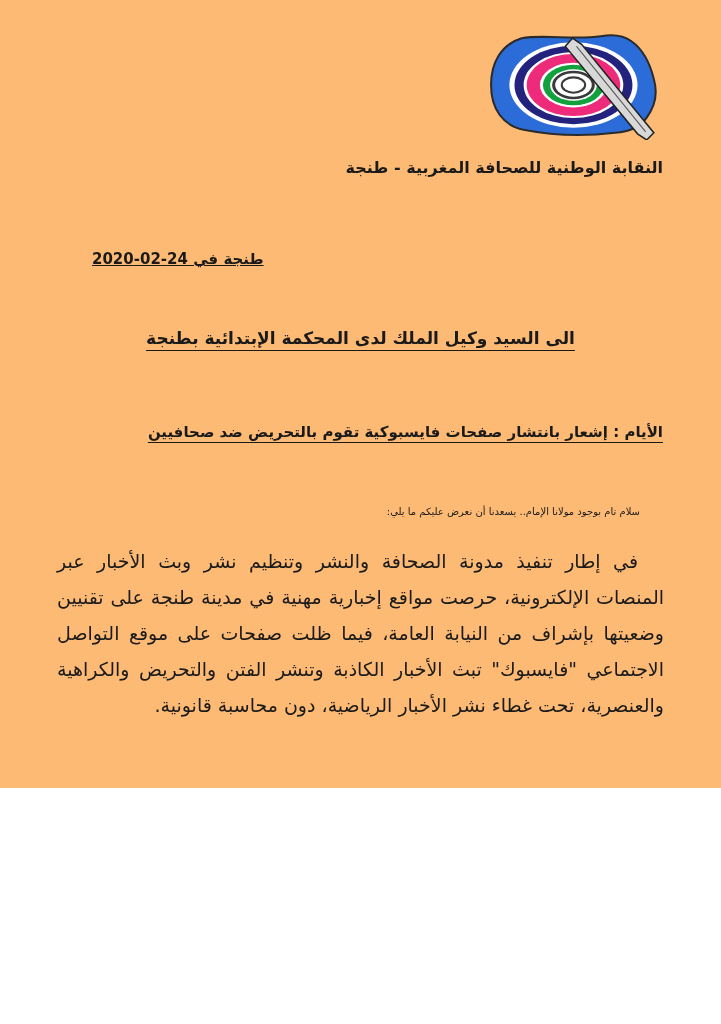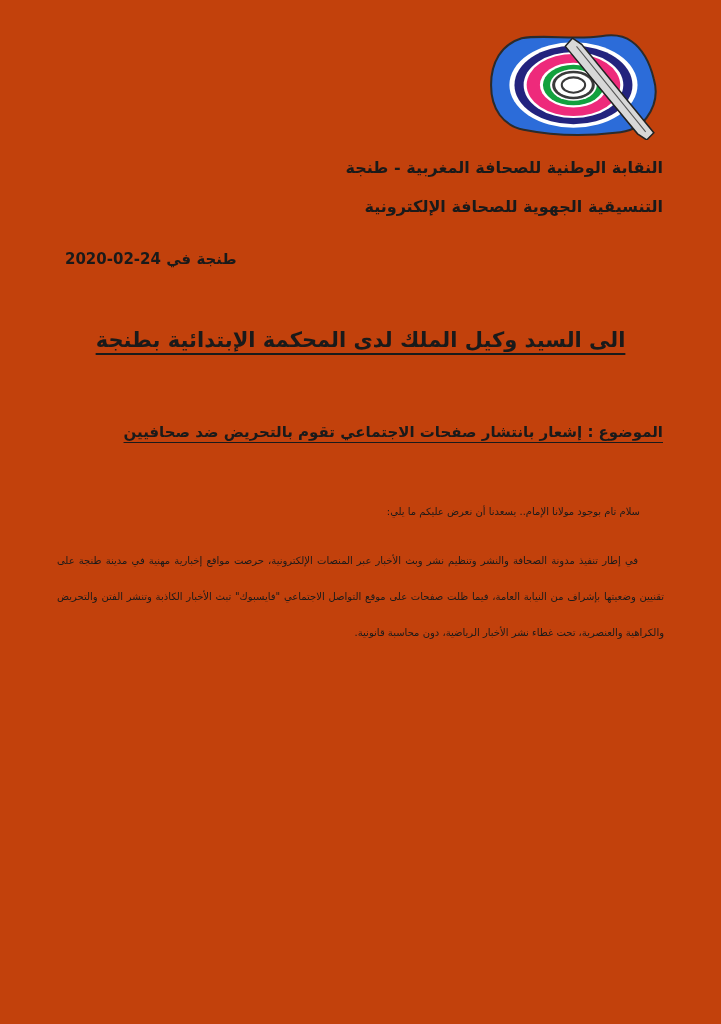--- a/index.html
+++ b/index.html
@@ -3,22 +3,22 @@
 <meta charset="utf-8">
 <style>
   html, body {
     margin: 0;
     padding: 0;
     background: #ffffff;
   }
   .page {
     position: relative;
     width: 721px;
-    height: 1024px;
-    background: #c2410c;
+    height: 788px;
+    background: #fdba74;
     overflow: hidden;
     direction: rtl;
     font-family: "DejaVu Sans", sans-serif;
     color: #1a1a1a;
   }
   .logo {
     position: absolute;
     top: 28px;
     right: 56px;
     width: 178px;
@@ -33,34 +33,35 @@
     font-weight: bold;
     font-size: 16px;
   }
   .org-header .org-line {
     line-height: 39px;
     white-space: nowrap;
   }
   .date-line {
     position: absolute;
     top: 250px;
-    left: 65px;
+    left: 92px;
     direction: rtl;
     font-weight: bold;
     font-size: 15px;
+    text-decoration: underline;
     white-space: nowrap;
   }
   .doc-title {
     position: absolute;
     top: 328px;
     right: 0;
     left: 0;
     text-align: center;
     font-weight: bold;
-    font-size: 21px;
+    font-size: 17px;
     text-decoration: underline;
     text-underline-offset: 6px;
   }
   .subject-line {
     position: absolute;
     top: 423px;
     right: 58px;
     left: 58px;
     text-align: right;
     font-weight: bold;
@@ -74,21 +75,21 @@
     right: 57px;
     left: 57px;
   }
   .greeting {
     font-size: 10px;
     line-height: 30px;
     text-indent: 24px;
     margin: 0 0 16px 0;
   }
   .body-par {
-    font-size: 10px;
+    font-size: 19px;
     line-height: 36px;
     text-align: justify;
     text-indent: 26px;
     margin: 0 0 21px 0;
   }
 </style>
 </head>
 <body>
 
 <div class="page">
@@ -108,27 +109,26 @@
       <ellipse cx="85" cy="56" rx="21" ry="14" fill="#3a3a3a"></ellipse>
       <ellipse cx="85" cy="56" rx="18" ry="11.5" fill="#ffffff"></ellipse>
       <ellipse cx="85" cy="56" rx="11.5" ry="7.5" fill="#ffffff" stroke="#3a3a3a" stroke-width="2"></ellipse>
       <polygon points="84,10 93,16 164,103 157,110 148,104 77,18" fill="#d8d8d8" stroke="#222222" stroke-width="1.5"></polygon>
       <line x1="88" y1="18" x2="156" y2="102" stroke="#555555" stroke-width="1"></line>
     </svg>
   </div>
 
   <div class="org-header">
     <div class="org-line">النقابة الوطنية للصحافة المغربية - طنجة</div>
-    <div class="org-line">التنسيقية الجهوية للصحافة الإلكترونية</div>
   </div>
 
   <div class="date-line">طنجة في 24-02-2020</div>
 
   <div class="doc-title">الى السيد وكيل الملك لدى المحكمة الإبتدائية بطنجة</div>
 
-  <div class="subject-line">الموضوع : إشعار بانتشار صفحات الاجتماعي تقوم بالتحريض ضد صحافيين</div>
+  <div class="subject-line">الأيام : إشعار بانتشار صفحات فايسبوكية تقوم بالتحريض ضد صحافيين</div>
 
   <div class="body-block">
     <p class="greeting">سلام تام بوجود مولانا الإمام.. يسعدنا أن نعرض عليكم ما يلي:</p>
     <p class="body-par">في إطار تنفيذ مدونة الصحافة والنشر وتنظيم نشر وبث الأخبار عبر المنصات الإلكترونية، حرصت مواقع إخبارية مهنية في مدينة طنجة على تقنيين وضعيتها بإشراف من النيابة العامة، فيما ظلت صفحات على موقع التواصل الاجتماعي "فايسبوك" تبث الأخبار الكاذبة وتنشر الفتن والتحريض والكراهية والعنصرية، تحت غطاء نشر الأخبار الرياضية، دون محاسبة قانونية.</p>
   </div>
 
 </div>
 
 </body></html>

